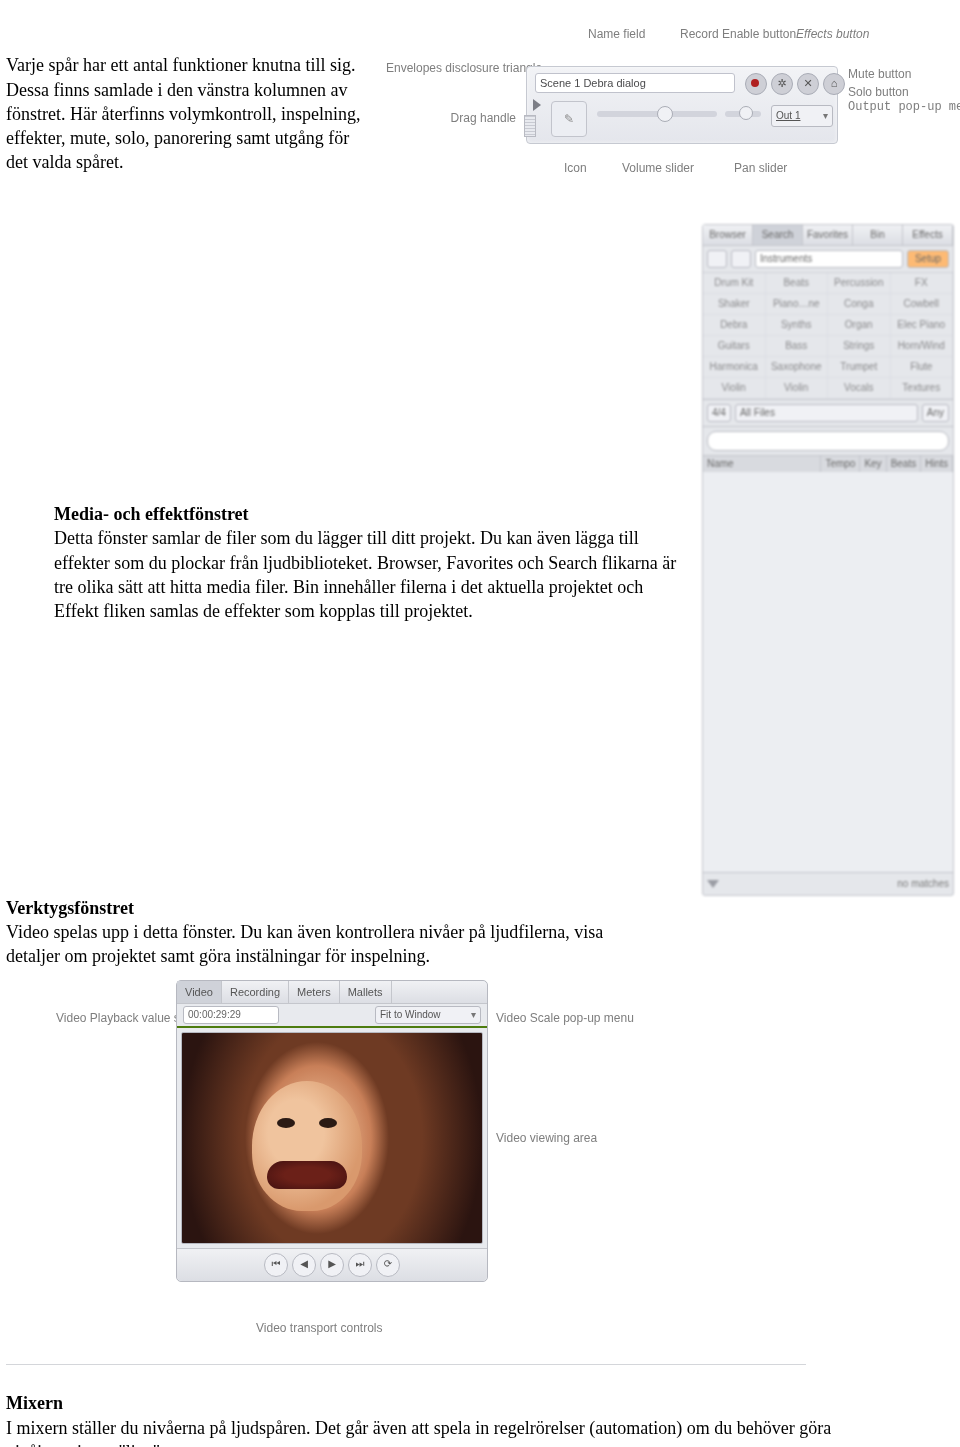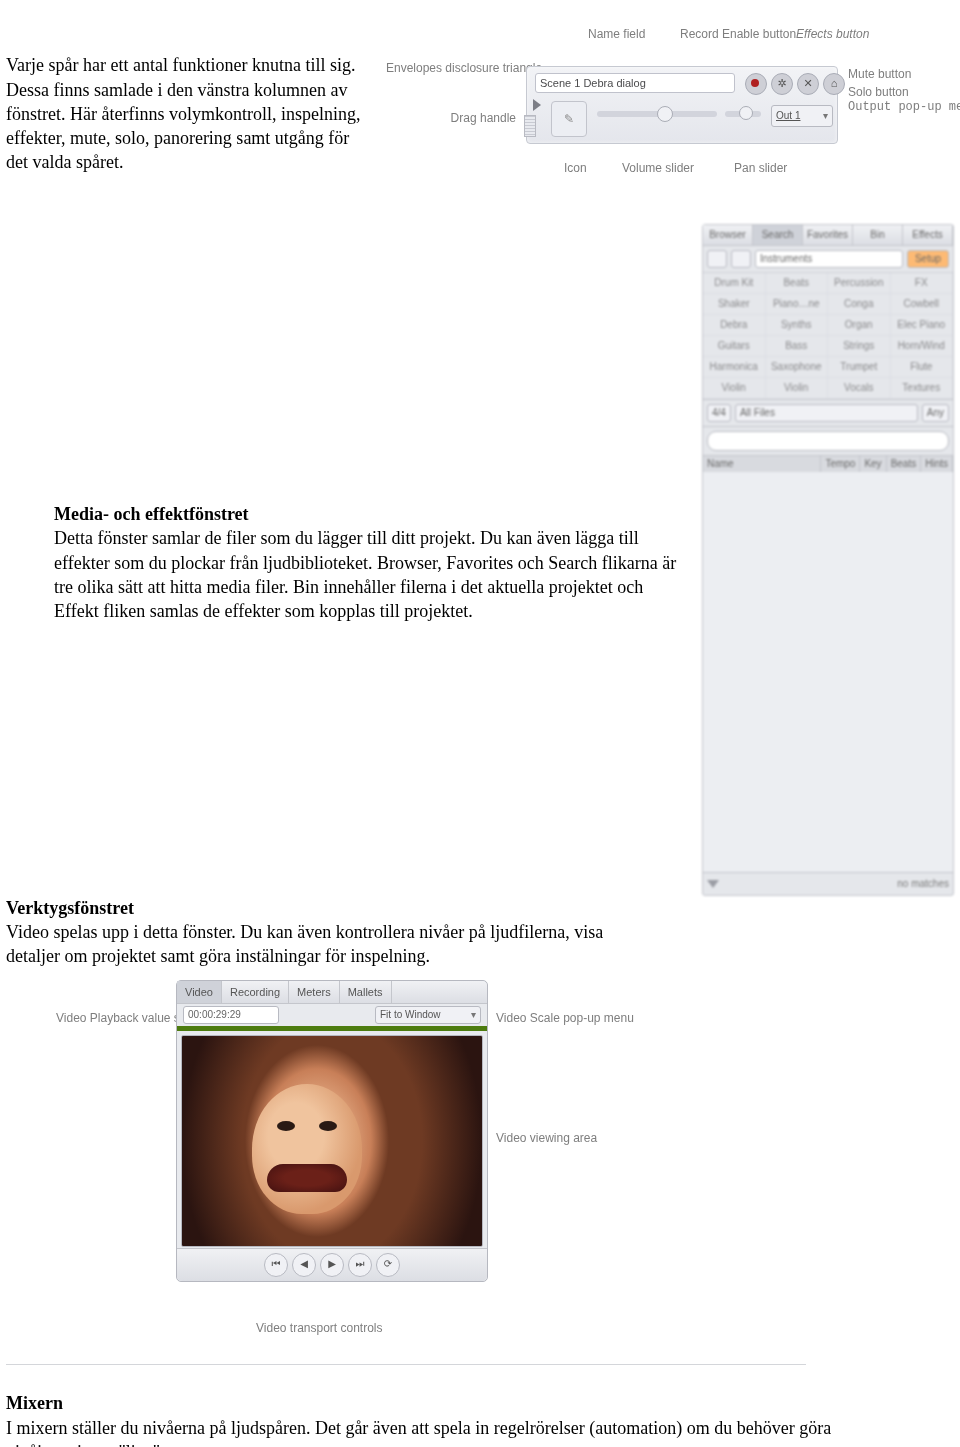--- a/index.html
+++ b/index.html
@@ -97,21 +97,21 @@
     font-size:12px; color:#7e7e7e;
     filter: blur(0.6px);
   }
   .video-win {
     position:absolute; left:120px; top:0; width:310px; height:300px;
     background:#e8eaee; border:1px solid #b6b8c0; border-radius:5px;
   }
   .video-tabbar { height:22px; background:linear-gradient(#f0f1f4,#dcdee4); border-bottom:1px solid #c4c6cc; border-radius:5px 5px 0 0; display:flex;}
   .video-tabbar span{ padding:0 8px; line-height:22px; font-size:11px; color:#555; border-right:1px solid #c4c6cc;}
   .video-tabbar span.active{ background:#cfd2d9;}
-  .video-toolrow { height:22px; display:flex; justify-content:space-between; align-items:center; padding:0 6px; border-bottom:5px solid #4d7c0f;}
+  .video-toolrow { height:22px; display:flex; justify-content:space-between; align-items:center; padding:0 6px; border-bottom:2px solid #4d7c0f;}
   .video-timecode { width:90px; height:16px; border:1px solid #b8bac2; border-radius:3px; background:#fff; font-size:10px; line-height:16px; padding-left:4px; color:#656565;}
   .video-scale { width:100px; height:16px; border:1px solid #b8bac2; border-radius:3px; background:#f0f1f5; font-size:10px; line-height:16px; padding-left:4px; color:#555;}
   .video-scale::after{content:"▾"; float:right; padding-right:4px; color:#777;}
   .video-view {
     margin:4px; height:210px; border:1px solid #b6b8c0; border-radius:2px; overflow:hidden;
     background:
       radial-gradient(ellipse 120px 160px at 45% 50%, #e7b089 20%, #c87f58 45%, transparent 60%),
       radial-gradient(ellipse 150px 200px at 50% 50%, #6e3a23 60%, #2b1410 100%),
       linear-gradient(#3a2418,#1a0e08);
     position:relative;

